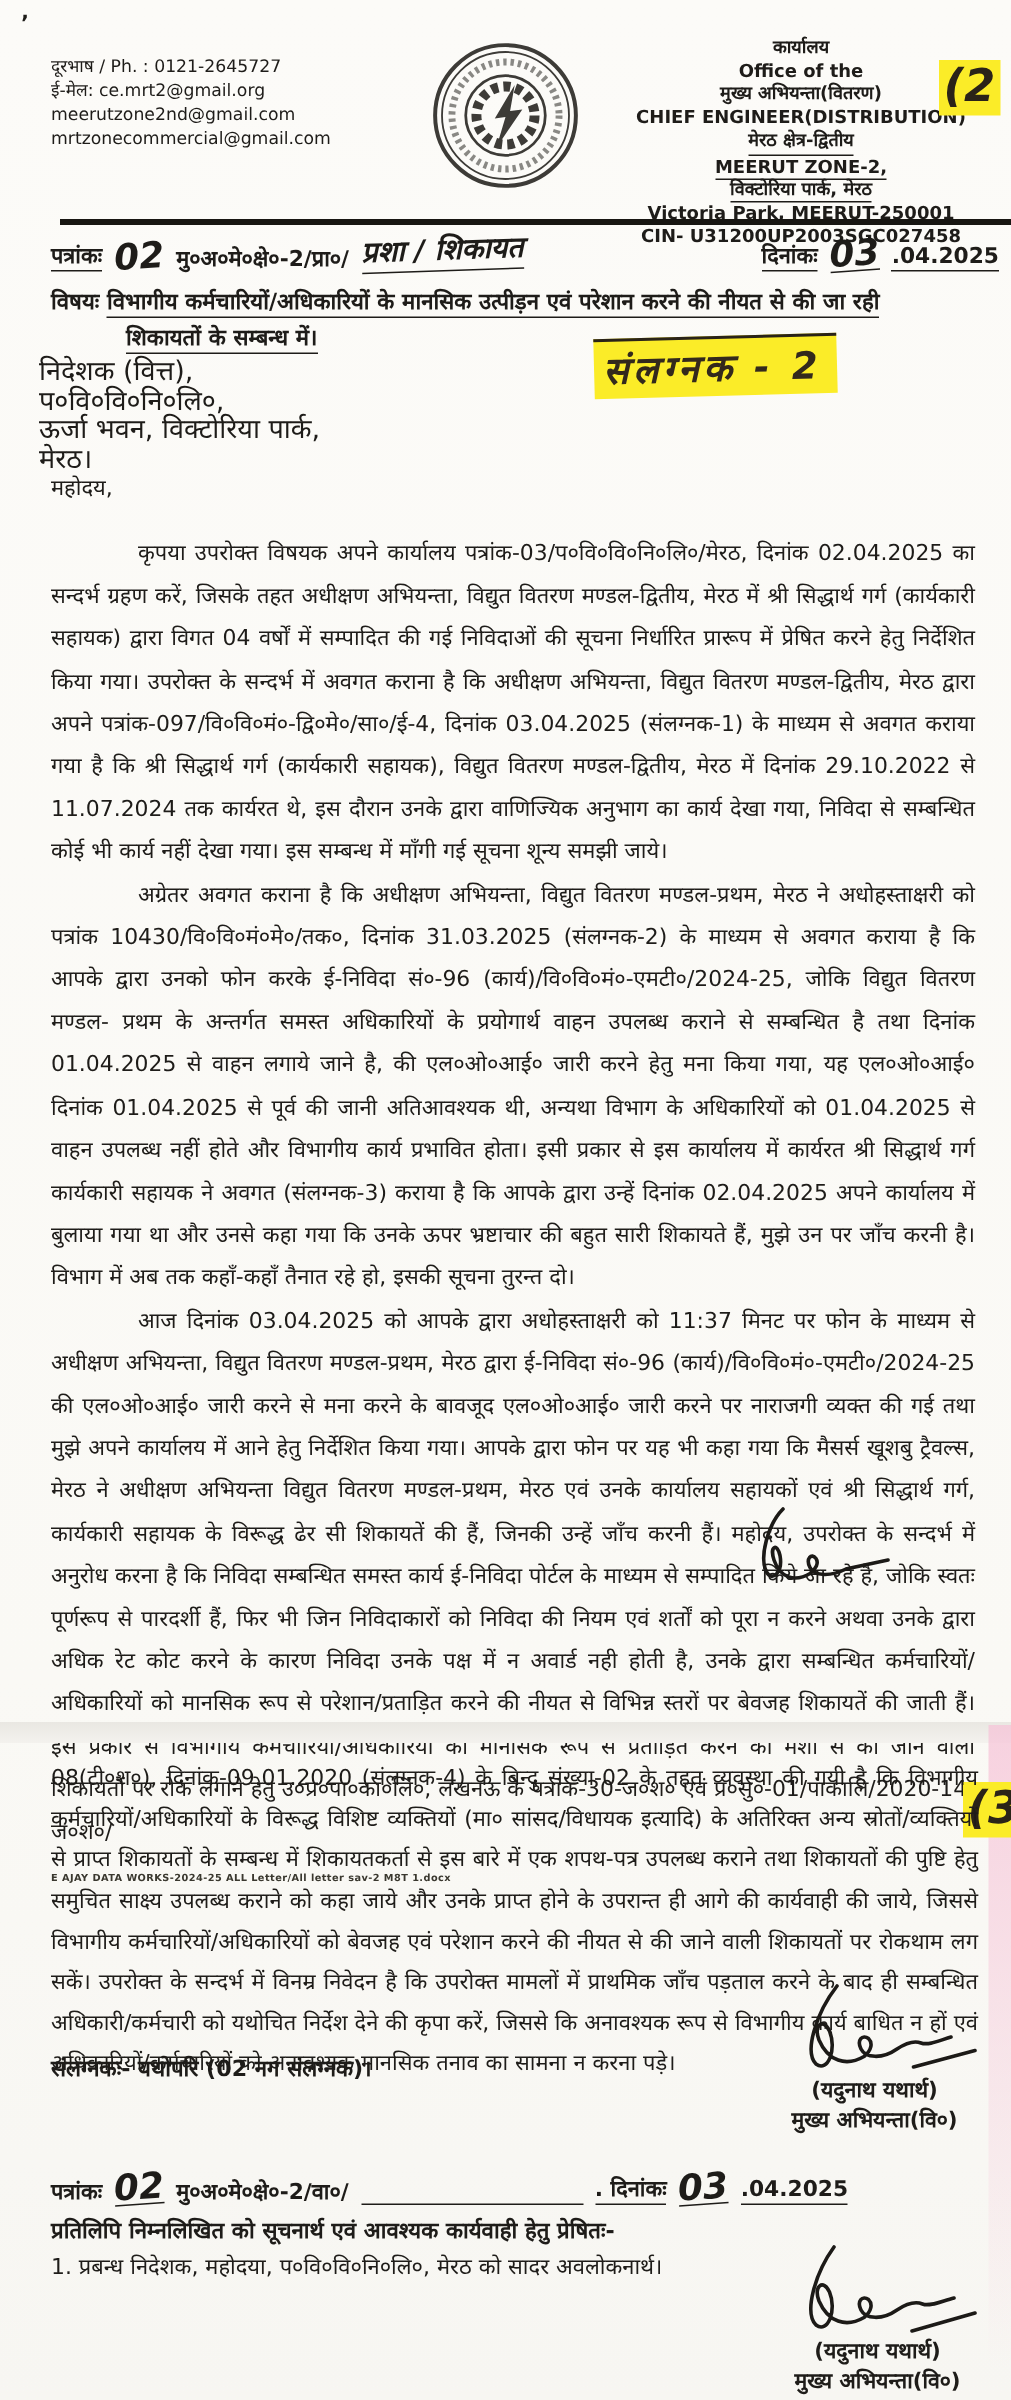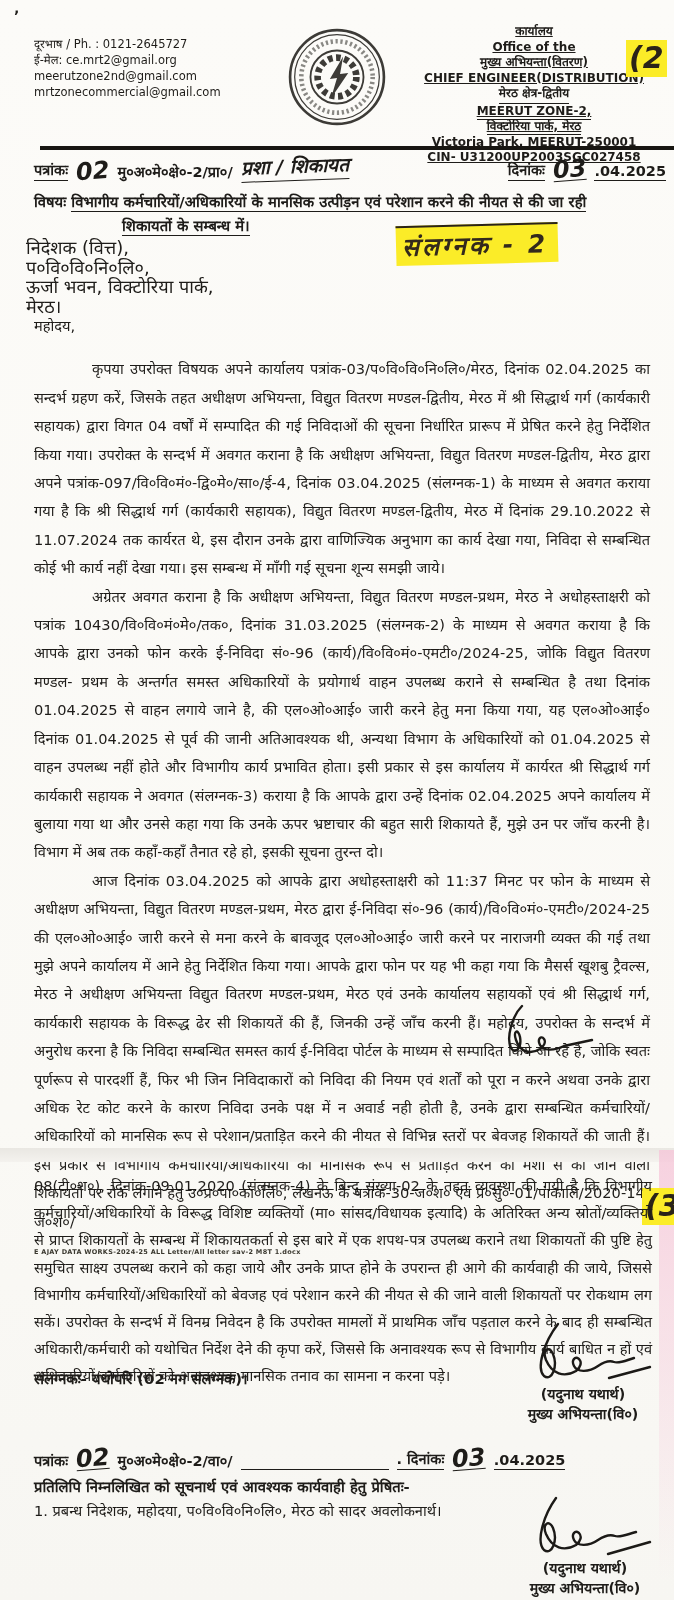--- a/index.html
+++ b/index.html
@@ -6,35 +6,35 @@
   .page{
     position:relative;width:674px;height:1600px;margin:0 auto;
     background:linear-gradient(180deg,#fcfbf8 0%,#faf9f5 70%,#f7f6f2 100%);
     font-family:"DejaVu Sans","Liberation Sans",sans-serif;
     color:#1e1c19;overflow:hidden;
   }
   .abs{position:absolute;}
   .u{border-bottom:1.6px solid #1e1c19;padding-bottom:1px;}
   
   .contact{left:34px;top:36px;width:215px;font-size:11.5px;line-height:16px;font-weight:normal;}
-  .office{left:408px;top:24px;width:252px;text-align:center;font-size:12px;line-height:15.5px;font-weight:bold;text-decoration:underline;}
+  .office{left:408px;top:24px;width:252px;text-align:center;font-size:12px;line-height:15.5px;font-weight:bold;}
   .office div{white-space:nowrap;}
   .seal{left:286px;top:26px;width:102px;height:102px;opacity:.88;}
   .corner-top{left:626px;top:40px;width:48px;height:52px;overflow:hidden;}
   .corner-mid{left:642px;top:1188px;width:32px;height:46px;overflow:hidden;}
   .hl{background:#fbec28;}
   .hw-num{font-style:italic;font-size:24px;font-weight:bold;line-height:20px;transform:rotate(-4deg);display:inline-block;}
   .corner-note{font-style:italic;font-size:30px;font-weight:bold;color:#2a2318;padding:2px 3px;}
   
   .rule{left:40px;right:0;top:146px;height:3px;background:#181612;border-bottom:1.5px solid #181612;position:absolute;width:634px;}
   
   .ref-row{left:34px;top:153px;width:632px;font-size:14.5px;font-weight:bold;display:flex;align-items:flex-end;gap:8px;white-space:nowrap;}
   .hw-mid{font-style:italic;font-size:19px;font-weight:bold;transform:rotate(-2deg);}
   .subject{left:34px;top:190px;width:620px;font-size:14.8px;font-weight:bold;line-height:24px;}
-  .subject .l2{margin-left:88px;}
+  .subject .l2{margin-left:50px;}
   .annot{left:396px;top:224px;transform:rotate(-1.5deg);}
   .annot span{display:inline-block;font-style:italic;font-size:25px;font-weight:bold;color:#33291c;letter-spacing:3px;padding:1px 10px 3px 6px;border-top:2.2px solid #2a2318;}
   .recipient{left:26px;top:238px;font-size:18px;line-height:19.5px;font-weight:normal;}
   
   .body1{left:34px;top:312px;width:616px;font-size:14.6px;line-height:28.4px;text-align:justify;}
   .body1 p{margin:0;text-indent:58px;}
   .body1 .salut{text-indent:0;margin-bottom:15px;}
   .fpath{font-size:6.5px;color:#3a382f;letter-spacing:.3px;margin-top:2px;font-weight:bold;}
   .sig1{left:492px;top:1000px;}
   

